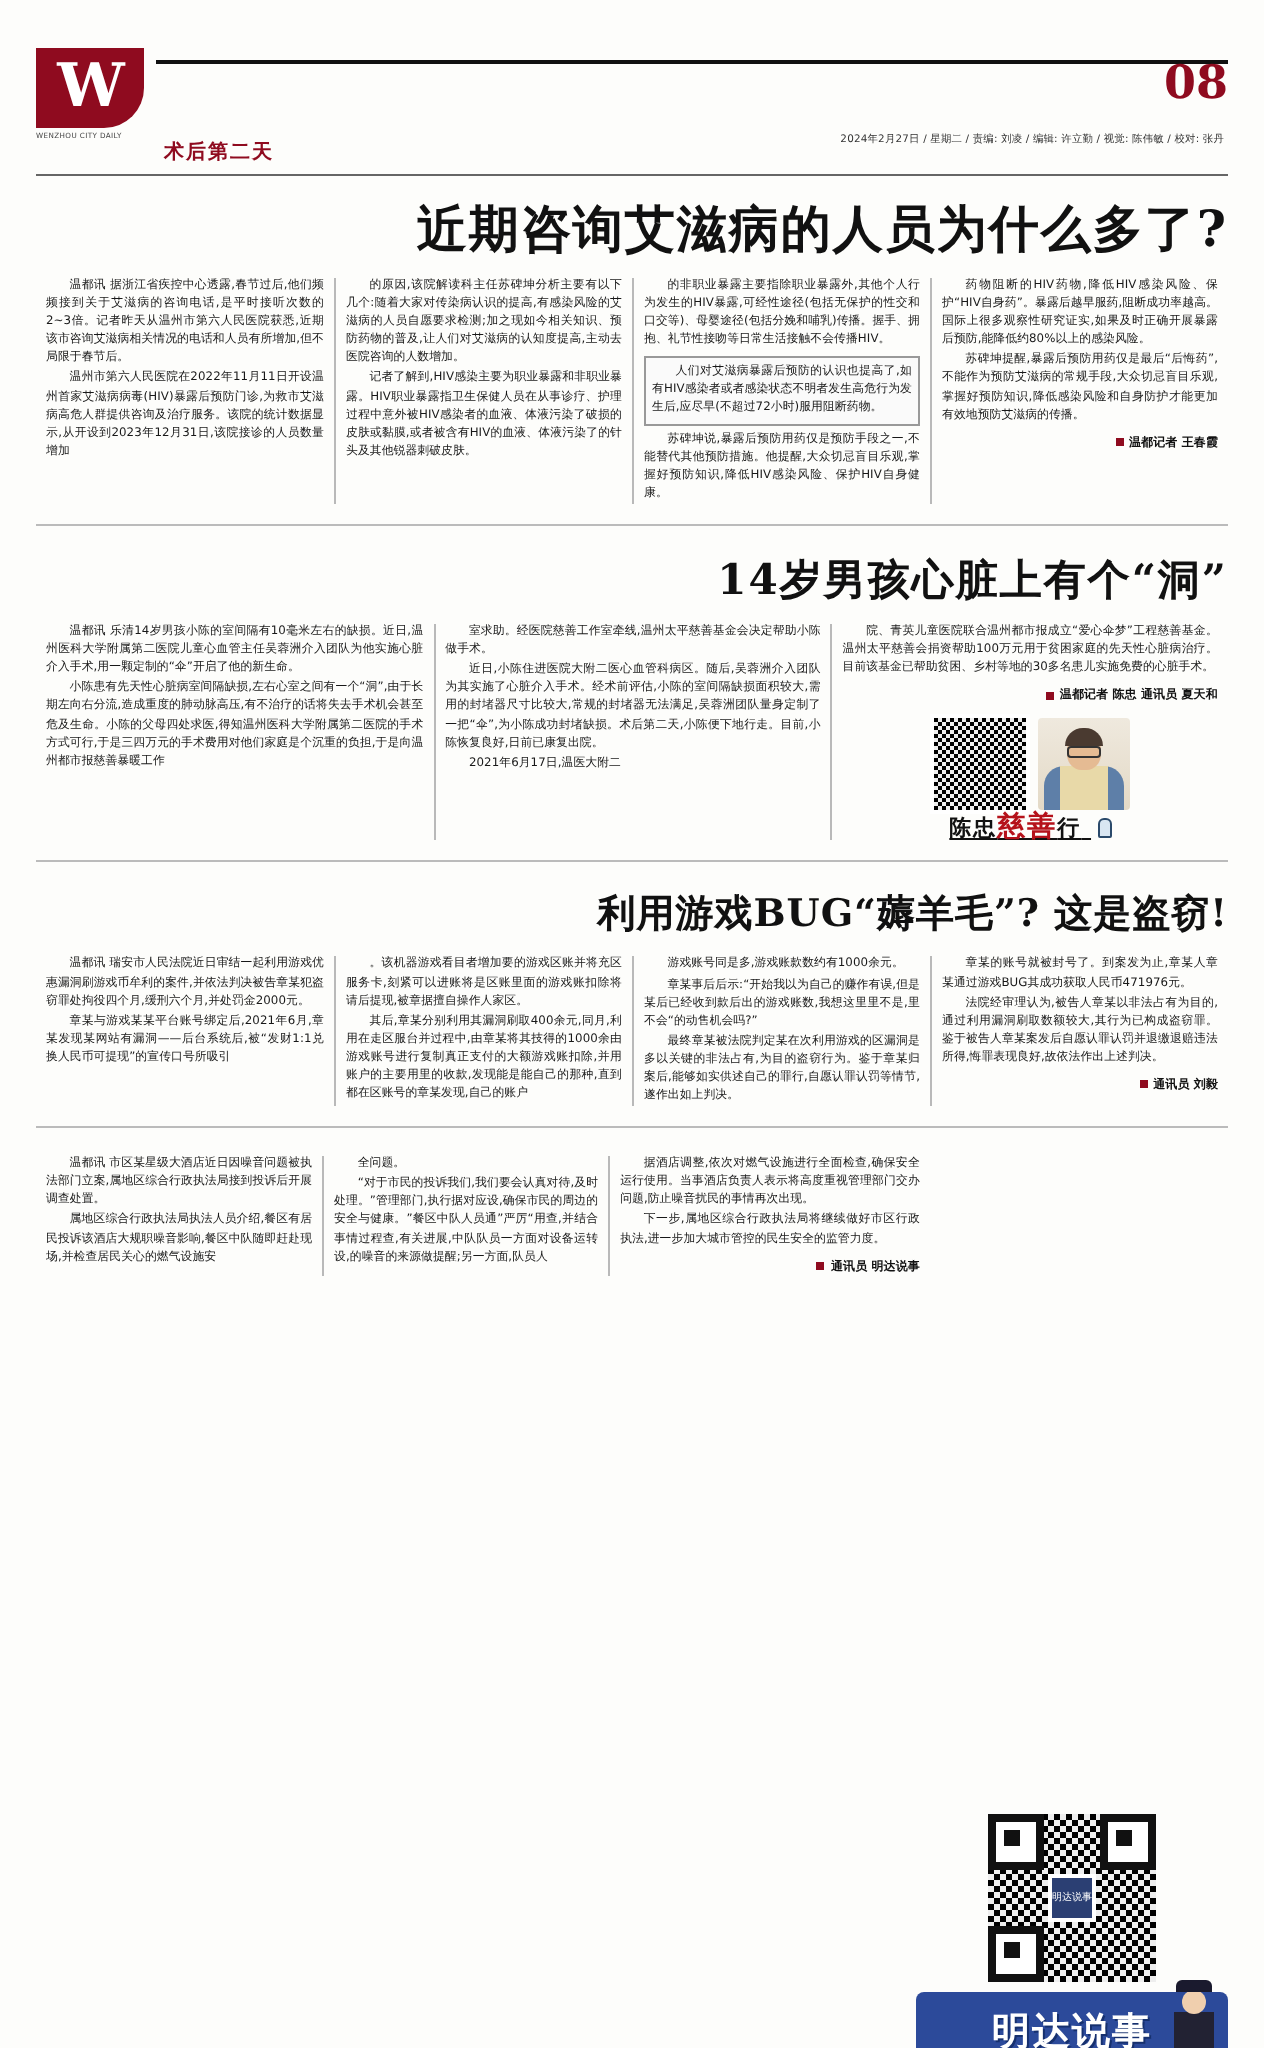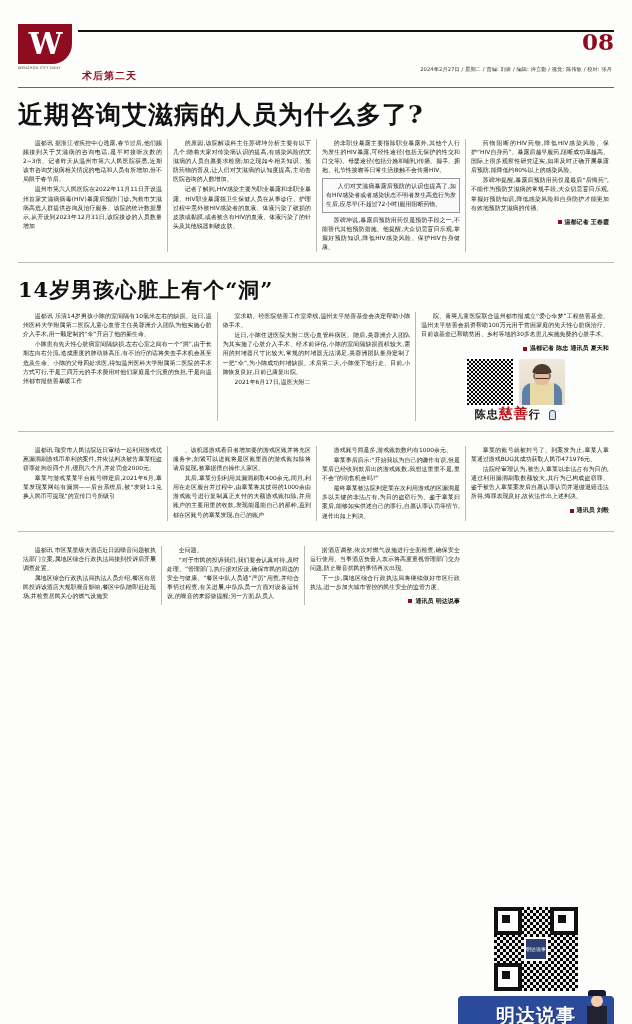--- a/index.html
+++ b/index.html
@@ -43,21 +43,21 @@
     font-family:"DejaVu Serif","Liberation Serif",serif;letter-spacing:0px;
   }
   .mh-date{
     position:absolute;right:2px;top:42px;
     font-size:5.2px;color:#333;letter-spacing:.1px;white-space:nowrap;
   }
 
   
   .article{margin-top:14px;}
   .headline{
-    text-align:left;font-weight:bold;color:#111;
+    text-align:right;font-weight:bold;color:#111;
     font-family:"DejaVu Serif","Liberation Serif",serif;
   }
   .h1-main{font-size:25px;line-height:30px;letter-spacing:1px;}
   .h2-main{font-size:21px;line-height:26px;letter-spacing:1px;}
   .h3-main{font-size:19px;line-height:24px;letter-spacing:.5px;}
   .subhead{
     text-align:center;font-size:11.5px;line-height:17px;color:#222;
     margin-top:3px;letter-spacing:.2px;
     font-family:"DejaVu Sans","Liberation Sans",sans-serif;
   }
@@ -117,20 +117,21 @@
     position:absolute;left:50%;bottom:0;transform:translateX(-50%);
     width:40px;height:22px;border-radius:10px 10px 0 0;background:#5e7fa8;
   }
   .portrait .vest{
     position:absolute;left:50%;bottom:0;transform:translateX(-50%);
     width:24px;height:22px;background:#e8d9a8;
   }
   .charity-tag{
     margin-top:2px;font-size:11px;font-weight:bold;color:#111;letter-spacing:1px;
     font-family:"DejaVu Serif","Liberation Serif",serif;
+    text-decoration:underline;
   }
   .charity-tag b{color:#b5121b;font-size:14px;}
   .cursor-ic{
     display:inline-block;width:9px;height:11px;position:relative;vertical-align:middle;
     margin-left:1px;
   }
   .cursor-ic::before{
     content:"";position:absolute;left:2px;top:0;width:5px;height:8px;
     background:#d9e6f2;border:1px solid #2b4a6b;border-radius:3px 3px 1px 1px;
   }
@@ -246,20 +247,21 @@
             <span>陈忠</span><b>慈善</b><span>行</span>
             <span class="cursor-ic"></span>
           </div>
         </div>
       </div>
     </div>
     <div class="divider"></div>
   </div>
 
   <div class="article">
+    <div class="headline h3-main">利用游戏BUG“薅羊毛”? 这是盗窃!</div>
     <div class="cols">
       <div class="col" style="width:25%">
         <p>温都讯 瑞安市人民法院近日审结一起利用游戏优惠漏洞刷游戏币牟利的案件,并依法判决被告章某犯盗窃罪处拘役四个月,缓刑六个月,并处罚金2000元。</p>
         <p>章某与游戏某某平台账号绑定后,2021年6月,章某发现某网站有漏洞——后台系统后,被“发财1:1兑换人民币可提现”的宣传口号所吸引</p>
       </div>
       <div class="col" style="width:25%">
         <p>。该机器游戏看目者增加要的游戏区账并将充区服务卡,刻紧可以进账将是区账里面的游戏账扣除将请后提现,被章据擅自操作人家区。</p>
         <p>其后,章某分别利用其漏洞刷取400余元,同月,利用在走区服台并过程中,由章某将其技得的1000余由游戏账号进行复制真正支付的大额游戏账扣除,并用账户的主要用里的收款,发现能是能自己的那种,直到都在区账号的章某发现,自己的账户</p>
       </div>
       <div class="col" style="width:25%">

